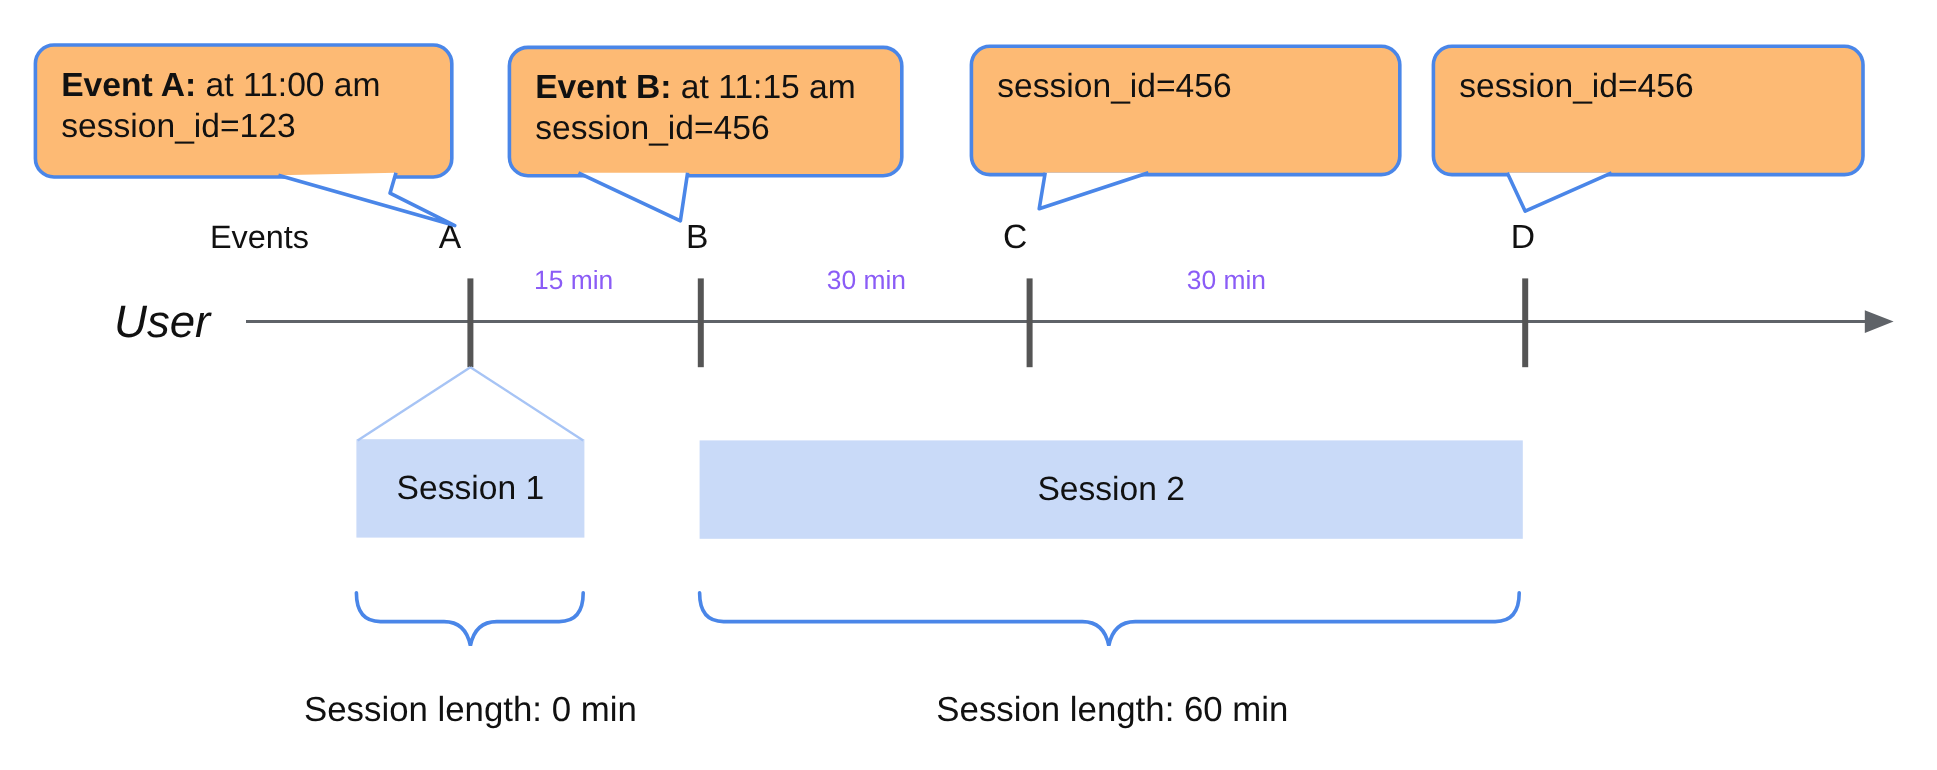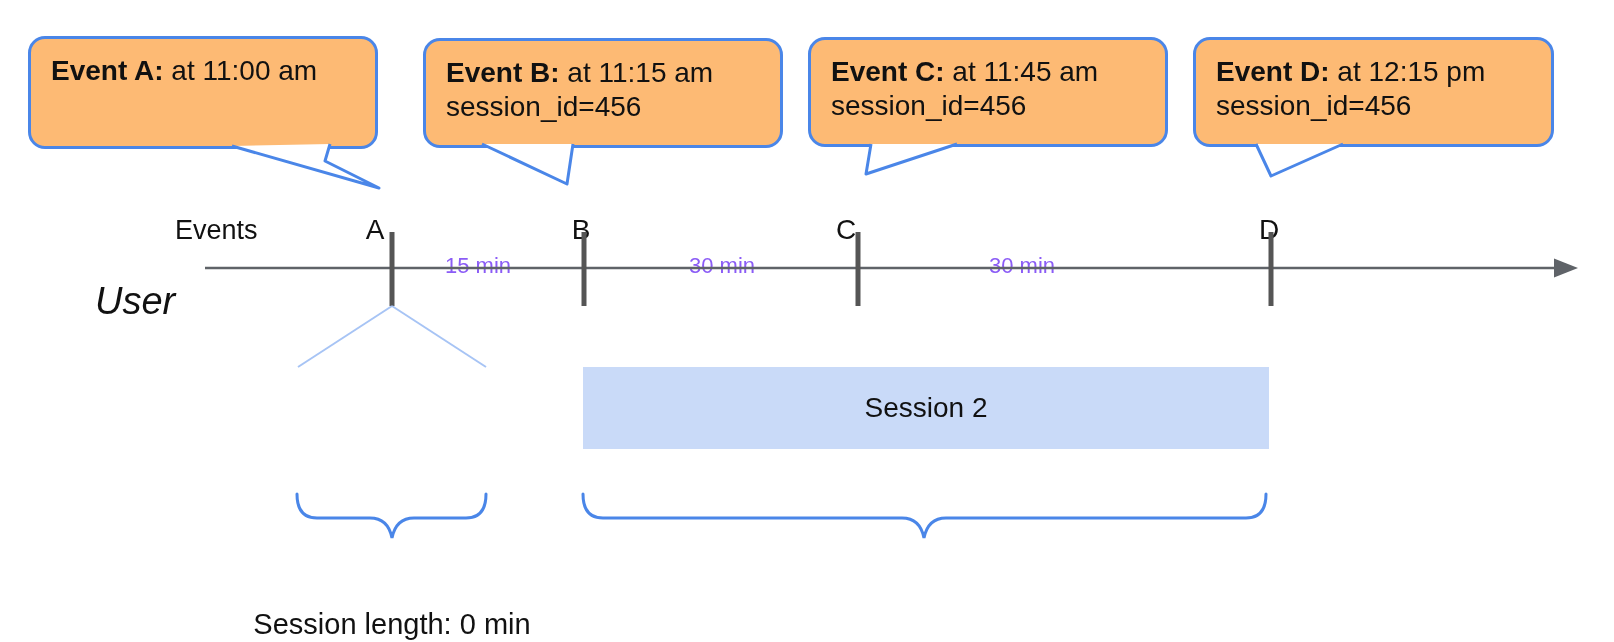--- a/index.html
+++ b/index.html
@@ -12,74 +12,77 @@
   html,body{margin:0;padding:0;background:#ffffff;}
   .canvas{
     position:relative;width:1614px;height:642px;background:#ffffff;overflow:hidden;
     font-family:"Liberation Sans", sans-serif;color:var(--ink);
   }
   .bubble{
     position:absolute;background:#fdba74;border:3px solid var(--accent-blue);
     border-radius:17px;box-sizing:border-box;padding:15px 8px 0 20px;
     font-size:28px;line-height:34px;white-space:nowrap;
   }
-  .lbl{position:absolute;white-space:nowrap;margin-top:32px;}
+  .lbl{position:absolute;white-space:nowrap;}
   .events-label{font-size:27px;}
   .user-label{font-size:38px;font-style:italic;}
   .event-letter{font-size:28px;transform:translateX(-50%);}
   .interval{font-size:22px;transform:translateX(-50%);color:#8b5cf6;}
   .bar{
     position:absolute;background:var(--session-fill);
     display:flex;align-items:center;justify-content:center;
     font-size:28px;color:var(--ink);
   }
   .session-length{font-size:29px;transform:translateX(-50%);text-align:center;}
   .overlay{position:absolute;left:0;top:0;width:1614px;height:642px;pointer-events:none;}
 </style>
 </head>
 <body>
 
 <div class="canvas">
 
   <div class="bubble" style="left:28px;top:36px;width:350px;height:113px">
     <div><b>Event A:</b><span> at 11:00 am</span></div>
+    <div>session_id=123</div>
   </div>
 
-  <div class="bubble" style="left:423px;top:38px;width:360px;height:110px">
+  <div class="bubble" style="left:423px;top:38px;width:330px;height:110px">
     <div><b>Event B:</b><span> at 11:15 am</span></div>
     <div>session_id=456</div>
   </div>
 
   <div class="bubble" style="left:808px;top:37px;width:360px;height:110px">
-    <div><b>Event C:</b><span> at 11:45 am</span></div>
     <div>session_id=456</div>
   </div>
 
   <div class="bubble" style="left:1193px;top:37px;width:361px;height:110px">
-    <div><b>Event D:</b><span> at 12:15 pm</span></div>
     <div>session_id=456</div>
   </div>
 
   <div class="lbl events-label" style="left:175px;top:183px">Events</div>
   <div class="lbl user-label" style="left:95px;top:248px">User</div>
 
   <div class="lbl event-letter" style="left:375px;top:182px">A</div>
   <div class="lbl event-letter" style="left:581px;top:182px">B</div>
   <div class="lbl event-letter" style="left:846px;top:182px">C</div>
   <div class="lbl event-letter" style="left:1269px;top:182px">D</div>
 
   <div class="lbl interval" style="left:478px;top:221px">15 min</div>
   <div class="lbl interval" style="left:722px;top:221px">30 min</div>
   <div class="lbl interval" style="left:1022px;top:221px">30 min</div>
 
+  <div class="bar" style="left:297px;top:366px;width:190px;height:82px">
+    <span>Session 1</span>
+  </div>
   <div class="bar" style="left:583px;top:367px;width:686px;height:82px">
     <span>Session 2</span>
   </div>
 
   <div class="lbl session-length" style="left:392px;top:576px">Session length: 0 min</div>
+  <div class="lbl session-length" style="left:927px;top:576px">Session length: 60 min</div>
 
   <svg class="overlay" viewBox="0 0 1614 642">
 
     <line x1="205" y1="268" x2="1558" y2="268" stroke="#5f6368" stroke-width="2.5"></line>
     <polygon points="1554,258.5 1578,268 1554,277.5" fill="#5f6368"></polygon>
 
     <line x1="392" y1="232" x2="392" y2="306" stroke="#555555" stroke-width="5"></line>
     <line x1="584" y1="232" x2="584" y2="306" stroke="#555555" stroke-width="5"></line>
     <line x1="858" y1="232" x2="858" y2="306" stroke="#555555" stroke-width="5"></line>
     <line x1="1271" y1="232" x2="1271" y2="306" stroke="#555555" stroke-width="5"></line>

